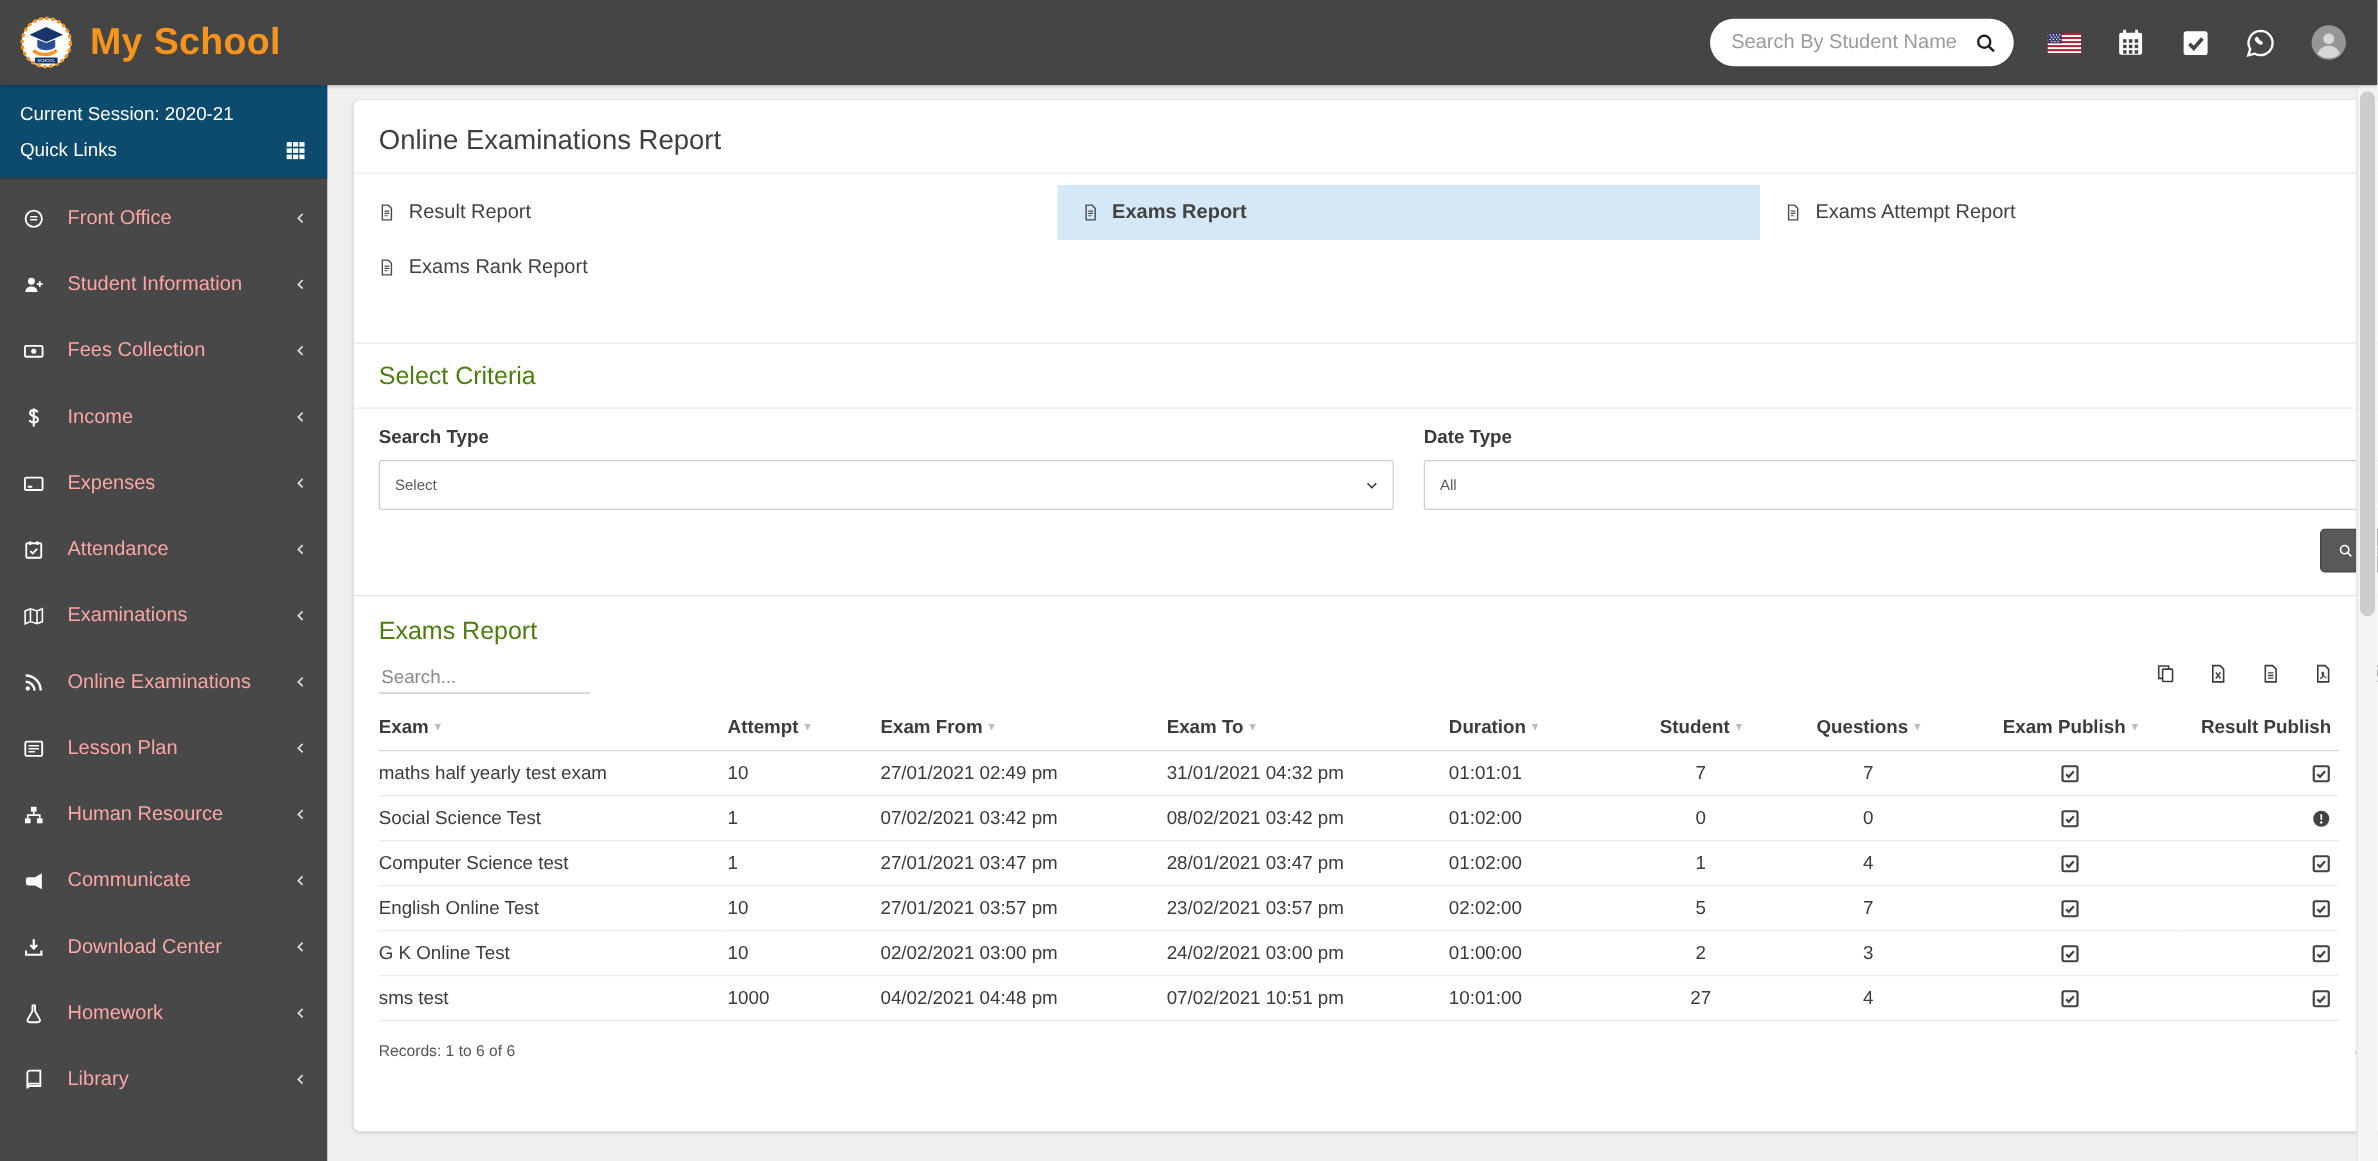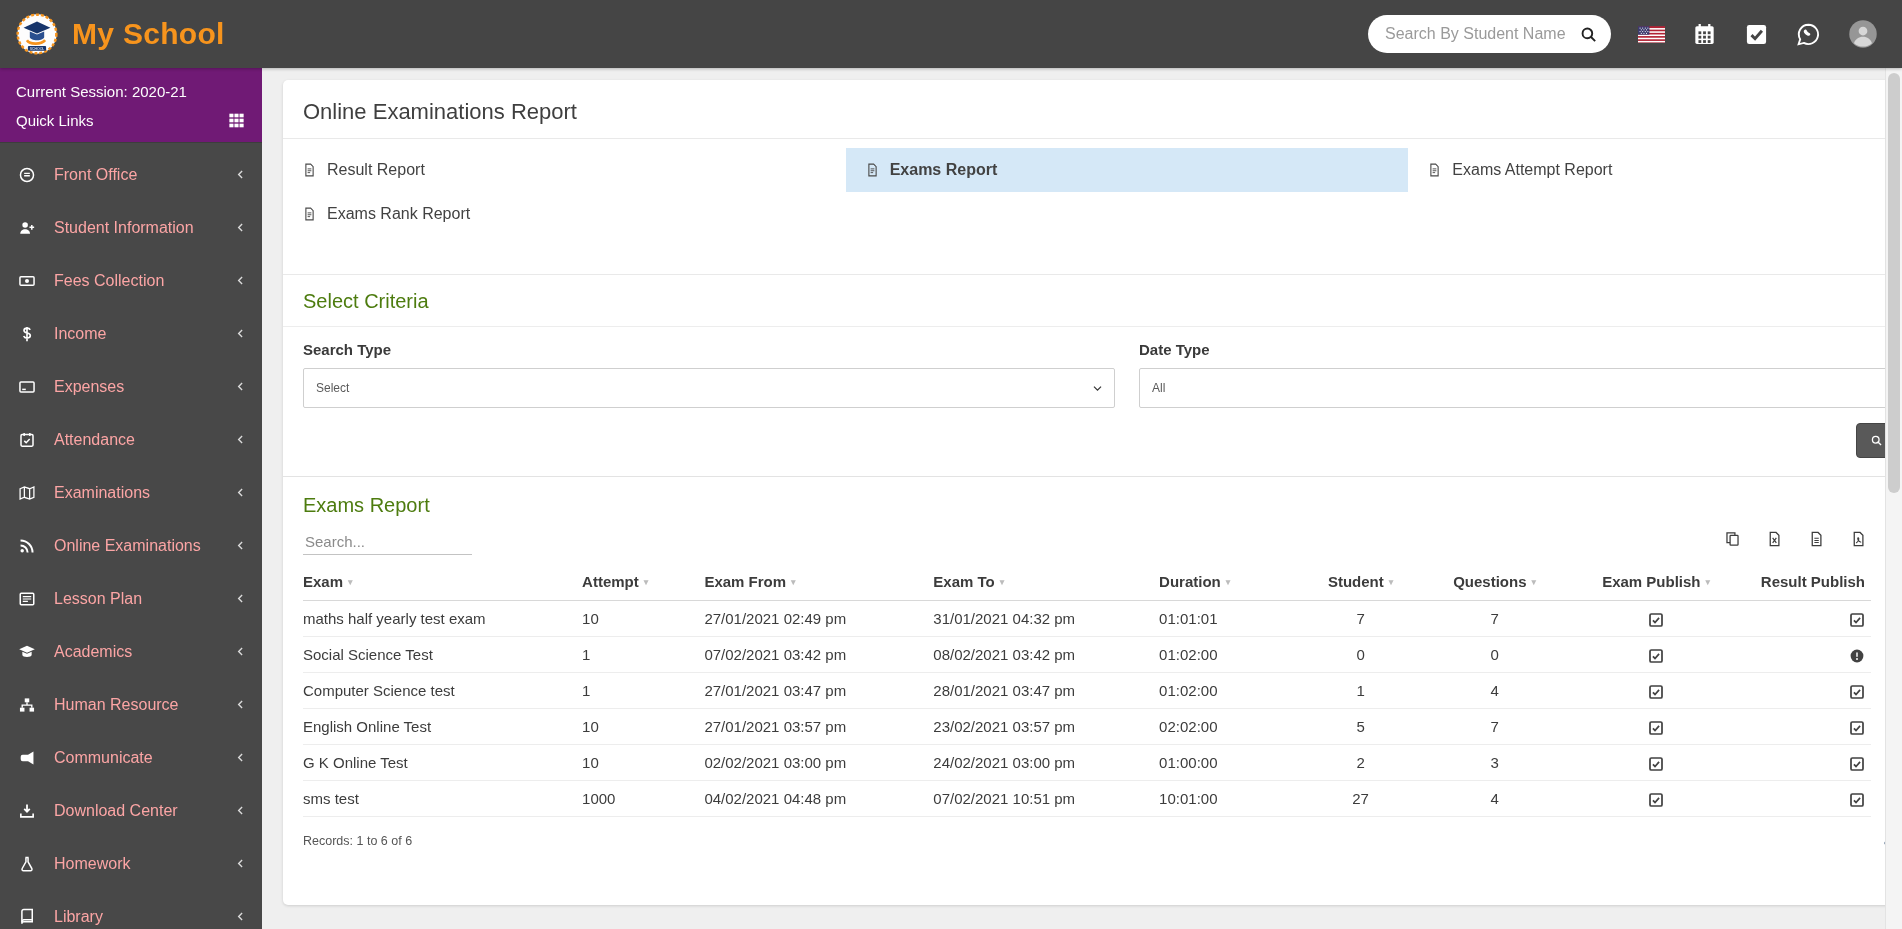--- a/index.html
+++ b/index.html
@@ -22,21 +22,21 @@
   .search-pill input::placeholder{color:#9a9a9a;}
   .pill-search-icon{width:19px;height:19px;color:#222;flex:0 0 auto;}
   .pill-search-icon svg{width:19px;height:19px;display:block;}
   .nav-ico{display:flex;align-items:center;cursor:pointer;}
   .nav-ico svg{display:block;}
   .nav-ico.flag svg{width:27px;height:17px;}
   .nav-ico.std svg{width:25px;height:25px;}
   .nav-ico.av svg{width:30px;height:30px;}
   
   .sidebar{position:absolute;top:68px;left:0;width:262px;height:861px;background:#484848;color:#fff;}
-  .session-block{background:#701a75;padding:11px 16px 9px;border-bottom:1px solid #3d3d3d;}
+  .session-block{background:#0c4a6e;padding:11px 16px 9px;border-bottom:1px solid #3d3d3d;}
   .session-line{font-size:15px;color:#fdfdfd;margin:4px 0 11px;}
   .quick-links{display:flex;justify-content:space-between;align-items:center;font-size:15px;color:#fdfdfd;padding-bottom:3px;}
   .quick-links .icn{width:19px;height:19px;color:#fff;cursor:pointer;}
   .quick-links .icn svg{width:19px;height:19px;display:block;}
   .side-nav{padding-top:5px;}
   .side-item{height:53px;display:flex;align-items:center;padding:0 16px 0 18px;cursor:pointer;}
   .side-item .icn{width:36px;color:#fff;flex:0 0 auto;}
   .side-item .icn svg{width:18px;height:18px;display:block;}
   .side-item .lbl{font-size:16px;color:#fca5a5;white-space:nowrap;}
   .side-item .chev{margin-left:auto;color:#dcdcdc;}
@@ -336,34 +336,20 @@
         <span class="lbl">Lesson Plan</span>
         <span class="chev">
           <svg viewBox="0 0 24 24" aria-hidden="true">
             <path d="M15.5 4.5L8 12l7.5 7.5" fill="none" stroke="currentColor" stroke-width="3"></path>
           </svg>
         </span>
       </div>
       <div class="side-item">
         <span class="icn">
           <svg viewBox="0 0 24 24" aria-hidden="true">
-            <path d="M12 3.6L1.6 8.3 12 13l10.4-4.7z" fill="currentColor"></path>
-            <path d="M5.8 11.6v4.5c0 1.3 2.8 2.7 6.2 2.7s6.2-1.4 6.2-2.7v-4.5L12 14.4z" fill="currentColor"></path>
-          </svg>
-        </span>
-        <span class="lbl">Academics</span>
-        <span class="chev">
-          <svg viewBox="0 0 24 24" aria-hidden="true">
-            <path d="M15.5 4.5L8 12l7.5 7.5" fill="none" stroke="currentColor" stroke-width="3"></path>
-          </svg>
-        </span>
-      </div>
-      <div class="side-item">
-        <span class="icn">
-          <svg viewBox="0 0 24 24" aria-hidden="true">
             <rect x="9" y="3.2" width="6" height="5.2" fill="currentColor"></rect>
             <rect x="2.6" y="15.6" width="6" height="5.2" fill="currentColor"></rect>
             <rect x="15.4" y="15.6" width="6" height="5.2" fill="currentColor"></rect>
             <path d="M12 8.4v3.8M5.6 15.6v-3.4h12.8v3.4" fill="none" stroke="currentColor" stroke-width="1.8"></path>
           </svg>
         </span>
         <span class="lbl">Human Resource</span>
         <span class="chev">
           <svg viewBox="0 0 24 24" aria-hidden="true">
             <path d="M15.5 4.5L8 12l7.5 7.5" fill="none" stroke="currentColor" stroke-width="3"></path>

